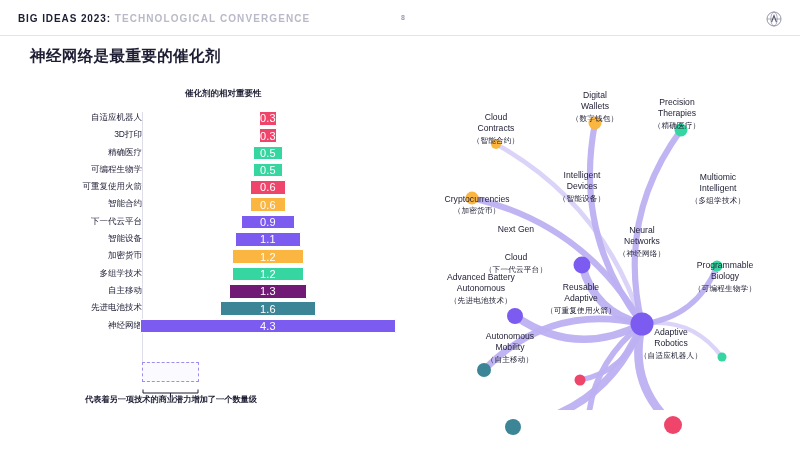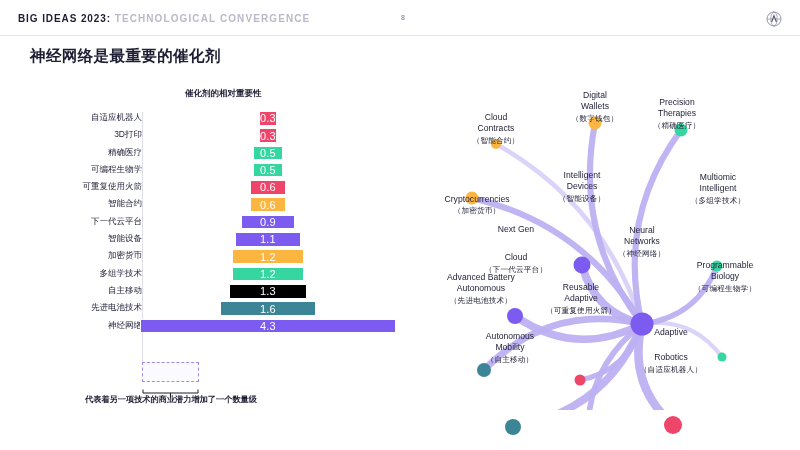--- a/index.html
+++ b/index.html
@@ -255,21 +255,21 @@
         </div>
       </div>
       <div class="funnel-row">
         <div class="funnel-label">多组学技术</div>
         <div class="funnel-bar" style="left: 232.279px; width: 71.4419px; background: rgb(53, 214, 160);">
           <span class="funnel-value">1.2</span>
         </div>
       </div>
       <div class="funnel-row">
         <div class="funnel-label">自主移动</div>
-        <div class="funnel-bar" style="left: 229.302px; width: 77.3953px; background: #000000;">
+        <div class="funnel-bar" style="left: 229.302px; width: 77.3953px; background: #701a75;">
           <span class="funnel-value">1.3</span>
         </div>
       </div>
       <div class="funnel-row">
         <div class="funnel-label">先进电池技术</div>
         <div class="funnel-bar" style="left: 220.372px; width: 95.2558px; background: rgb(60, 133, 150);">
           <span class="funnel-value">1.6</span>
         </div>
       </div>
       <div class="funnel-row">
@@ -367,21 +367,21 @@
     </div>
     <div class="net-node" style="left: 165px; top: 300px; width: 11px; height: 11px; background: rgb(240, 69, 107);"></div>
     <div class="net-label" style="left: 166px; top: 202px;">
       <span style="display: block;">Reusable</span>
       <span style="display: block;">Adaptive</span>
       <span class="cn">（可重复使用火箭）</span>
     </div>
     <div class="net-node" style="left: 258px; top: 345px; width: 18px; height: 18px; background: rgb(240, 69, 107);"></div>
     <div class="net-label" style="left: 256px; top: 247px;">
       <span style="display: block;">Adaptive</span>
-      <span style="display: block; margin-top: 14px;">Robotics</span>
+      <span style="display: block;">Robotics</span>
       <span class="cn">（自适应机器人）</span>
     </div>
     <div class="net-node" style="left: 98px; top: 347px; width: 16px; height: 16px; background: rgb(60, 133, 150);"></div>
     <div class="net-label" style="left: 95px; top: 251px;">
       <span style="display: block;">Autonomous</span>
       <span style="display: block;">Mobility</span>
       <span class="cn">（自主移动）</span>
     </div>
   </div>
 

